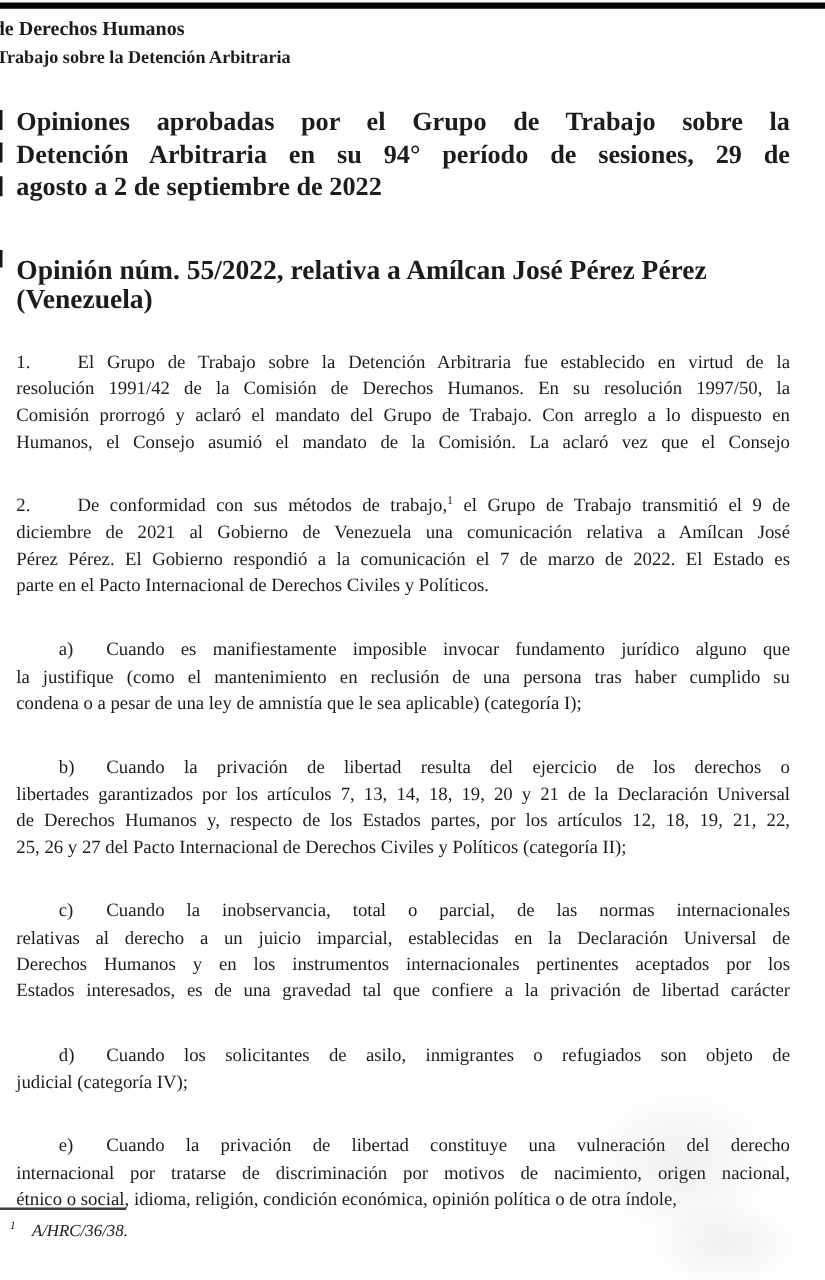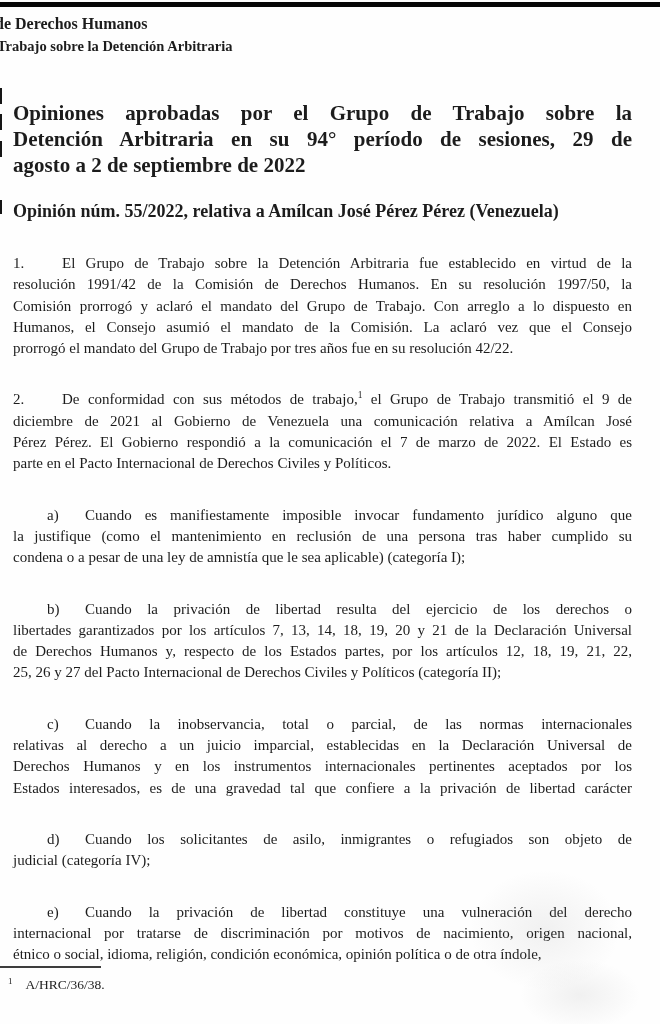--- a/index.html
+++ b/index.html
@@ -33,54 +33,54 @@
     white-space: nowrap;
   }
   .edge-mark {
     position: absolute;
     left: 0;
     width: 2px;
     background: #161616;
   }
   .content {
     position: absolute;
-    top: 16px; left: 0;
+    top: 0; left: 0;
     width: 660px;
     padding: 84px 28px 0 13px;
   }
   .doc-title {
     font-size: 21px;
     font-weight: bold;
     line-height: 26px;
   }
   .tline { text-align: justify; }
   .tline.stretch { text-align-last: justify; }
   .section-heading {
-    margin-top: 22px;
-    font-size: 18px;
+    margin-top: 42px;
+    font-size: 22px;
     font-weight: bold;
     line-height: 23px;
   }
   .paras { margin-top: 20px; font-size: 15px; }
   .para { margin-bottom: 6px; margin-top: 30px; }
   .line {
     line-height: 21.3px;
     text-align: justify;
   }
   .line.stretch { text-align-last: justify; }
   .label { display: inline-block; }
   .numbered .label { width: 49px; }
   .lettered .line.first { text-indent: 34px; }
   .lettered .label { width: 38px; text-indent: 0; }
   sup {
     font-size: 9.5px;
     vertical-align: super;
     line-height: 0;
   }
-  .footnote-block { position: absolute; left: 0; top: 966px; width: 536px; }
+  .footnote-block { position: absolute; left: 0; top: 966px; width: 536px; font-style: italic; }
   .footnote-rule { width: 101px; height: 2px; background: #3d3d3d; }
   .footnote-line {
     margin-top: 9px;
     padding-left: 8px;
     font-size: 13.5px;
     color: #222;
   }
   .footnote-line sup { font-size: 9px; }
   .footnote-line .fn-text { margin-left: 13px; }
   .blotch {
@@ -111,21 +111,20 @@
         <div class="tline stretch">Detención Arbitraria en su 94° período de sesiones, 29 de</div>
         <div class="tline">agosto a 2 de septiembre de 2022</div>
       </div>
     <div class="section-heading">Opinión núm. 55/2022, relativa a Amílcan José Pérez Pérez (Venezuela)</div>
     <div class="paras" id="paras">
         <div class="para numbered">
           <div class="line stretch first"><span class="label">1.</span>El Grupo de Trabajo sobre la Detención Arbitraria fue establecido en virtud de la</div>
           <div class="line stretch">resolución 1991/42 de la Comisión de Derechos Humanos. En su resolución 1997/50, la</div>
           <div class="line stretch">Comisión prorrogó y aclaró el mandato del Grupo de Trabajo. Con arreglo a lo dispuesto en</div>
           <div class="line stretch">Humanos, el Consejo asumió el mandato de la Comisión. La aclaró vez que el Consejo</div>
-          <div class="line">prorrogó el mandato del Grupo de Trabajo por tres años fue en su resolución 42/22.</div>
         </div>
         <div class="para numbered">
           <div class="line stretch first"><span class="label">2.</span>De conformidad con sus métodos de trabajo,<sup>1</sup> el Grupo de Trabajo transmitió el 9 de</div>
           <div class="line stretch">diciembre de 2021 al Gobierno de Venezuela una comunicación relativa a Amílcan José</div>
           <div class="line stretch">Pérez Pérez. El Gobierno respondió a la comunicación el 7 de marzo de 2022. El Estado es</div>
           <div class="line">parte en el Pacto Internacional de Derechos Civiles y Políticos.</div>
         </div>
         <div class="para lettered">
           <div class="line stretch first"><span class="label">a)</span>Cuando es manifiestamente imposible invocar fundamento jurídico alguno que</div>
           <div class="line stretch">la justifique (como el mantenimiento en reclusión de una persona tras haber cumplido su</div>

